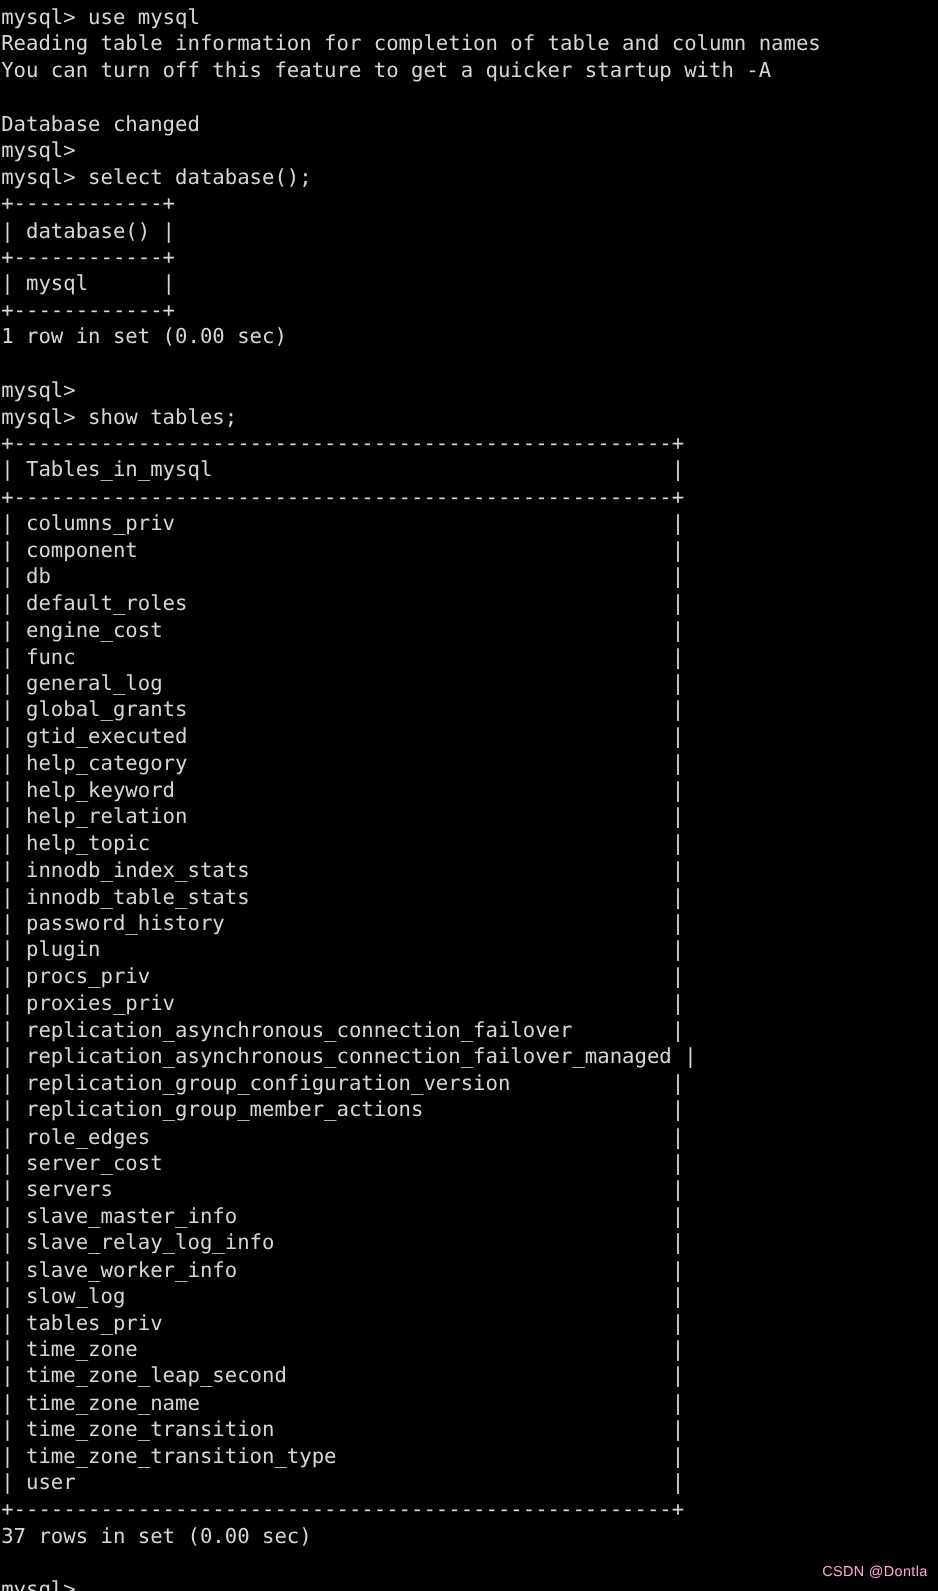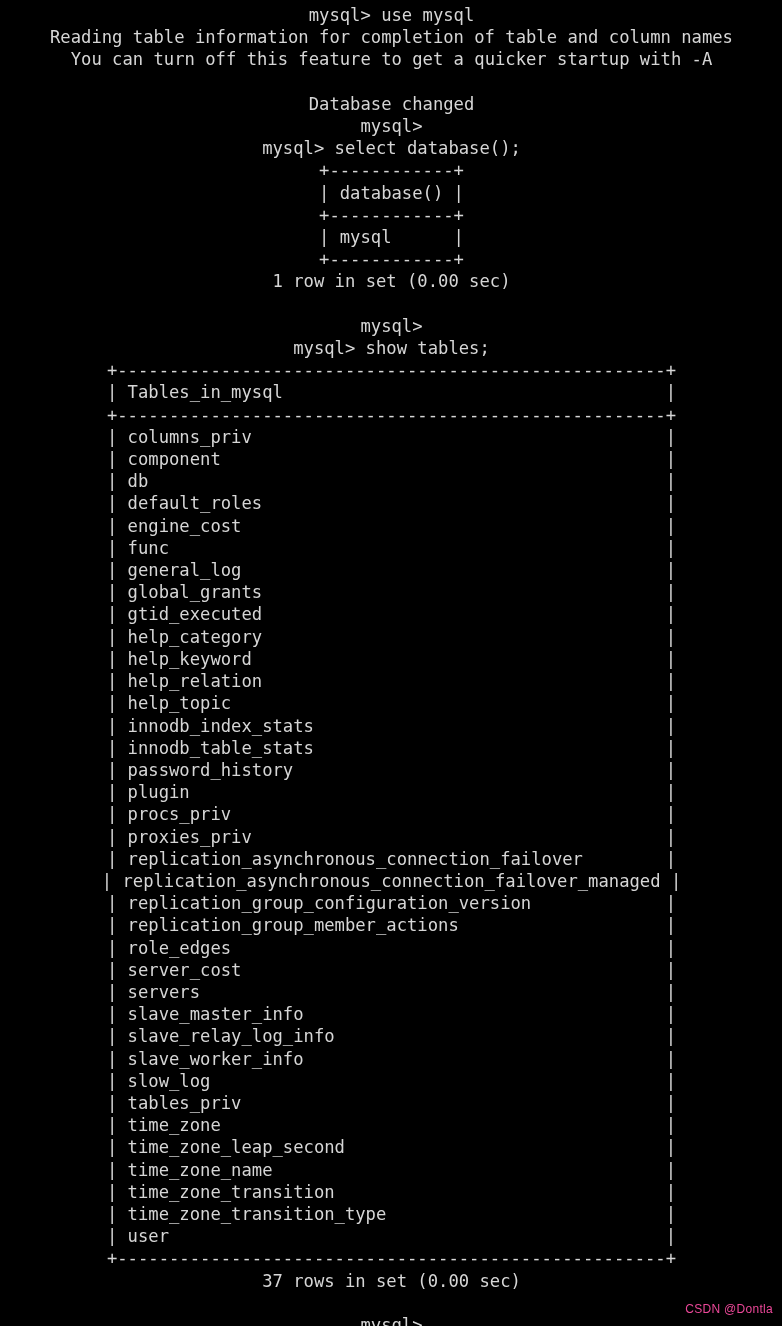--- a/index.html
+++ b/index.html
@@ -25,29 +25,28 @@
     color: #d6d6d6;
     white-space: pre;
     margin: 0;
     padding: 0;
     -webkit-font-smoothing: none;
   }
   .line {
     white-space: pre;
     min-height: 22.2px;
     display: block;
-    text-align: center;
   }
   #watermark {
     position: absolute;
     right: 9px;
     bottom: 10px;
     font-family: "Liberation Sans", sans-serif;
     font-size: 12px;
-    color: #ec4899;
+    color: #f9a8d4;
     letter-spacing: 0.3px;
     user-select: none;
   }
 </style>
 </head>
 <body>
 
 <div id="terminal">
   <div id="console"><div class="line">mysql&gt; use mysql</div><div class="line">Reading table information for completion of table and column names</div><div class="line">You can turn off this feature to get a quicker startup with -A</div><div class="line">&nbsp;</div><div class="line">Database changed</div><div class="line">mysql&gt;</div><div class="line">mysql&gt; select database();</div><div class="line">+------------+</div><div class="line">| database() |</div><div class="line">+------------+</div><div class="line">| mysql      |</div><div class="line">+------------+</div><div class="line">1 row in set (0.00 sec)</div><div class="line">&nbsp;</div><div class="line">mysql&gt;</div><div class="line">mysql&gt; show tables;</div><div class="line">+-----------------------------------------------------+</div><div class="line">| Tables_in_mysql                                     |</div><div class="line">+-----------------------------------------------------+</div><div class="line">| columns_priv                                        |</div><div class="line">| component                                           |</div><div class="line">| db                                                  |</div><div class="line">| default_roles                                       |</div><div class="line">| engine_cost                                         |</div><div class="line">| func                                                |</div><div class="line">| general_log                                         |</div><div class="line">| global_grants                                       |</div><div class="line">| gtid_executed                                       |</div><div class="line">| help_category                                       |</div><div class="line">| help_keyword                                        |</div><div class="line">| help_relation                                       |</div><div class="line">| help_topic                                          |</div><div class="line">| innodb_index_stats                                  |</div><div class="line">| innodb_table_stats                                  |</div><div class="line">| password_history                                    |</div><div class="line">| plugin                                              |</div><div class="line">| procs_priv                                          |</div><div class="line">| proxies_priv                                        |</div><div class="line">| replication_asynchronous_connection_failover        |</div><div class="line">| replication_asynchronous_connection_failover_managed |</div><div class="line">| replication_group_configuration_version             |</div><div class="line">| replication_group_member_actions                    |</div><div class="line">| role_edges                                          |</div><div class="line">| server_cost                                         |</div><div class="line">| servers                                             |</div><div class="line">| slave_master_info                                   |</div><div class="line">| slave_relay_log_info                                |</div><div class="line">| slave_worker_info                                   |</div><div class="line">| slow_log                                            |</div><div class="line">| tables_priv                                         |</div><div class="line">| time_zone                                           |</div><div class="line">| time_zone_leap_second                               |</div><div class="line">| time_zone_name                                      |</div><div class="line">| time_zone_transition                                |</div><div class="line">| time_zone_transition_type                           |</div><div class="line">| user                                                |</div><div class="line">+-----------------------------------------------------+</div><div class="line">37 rows in set (0.00 sec)</div><div class="line">&nbsp;</div><div class="line">mysql&gt;</div></div>
   <div id="watermark">CSDN @Dontla</div>

